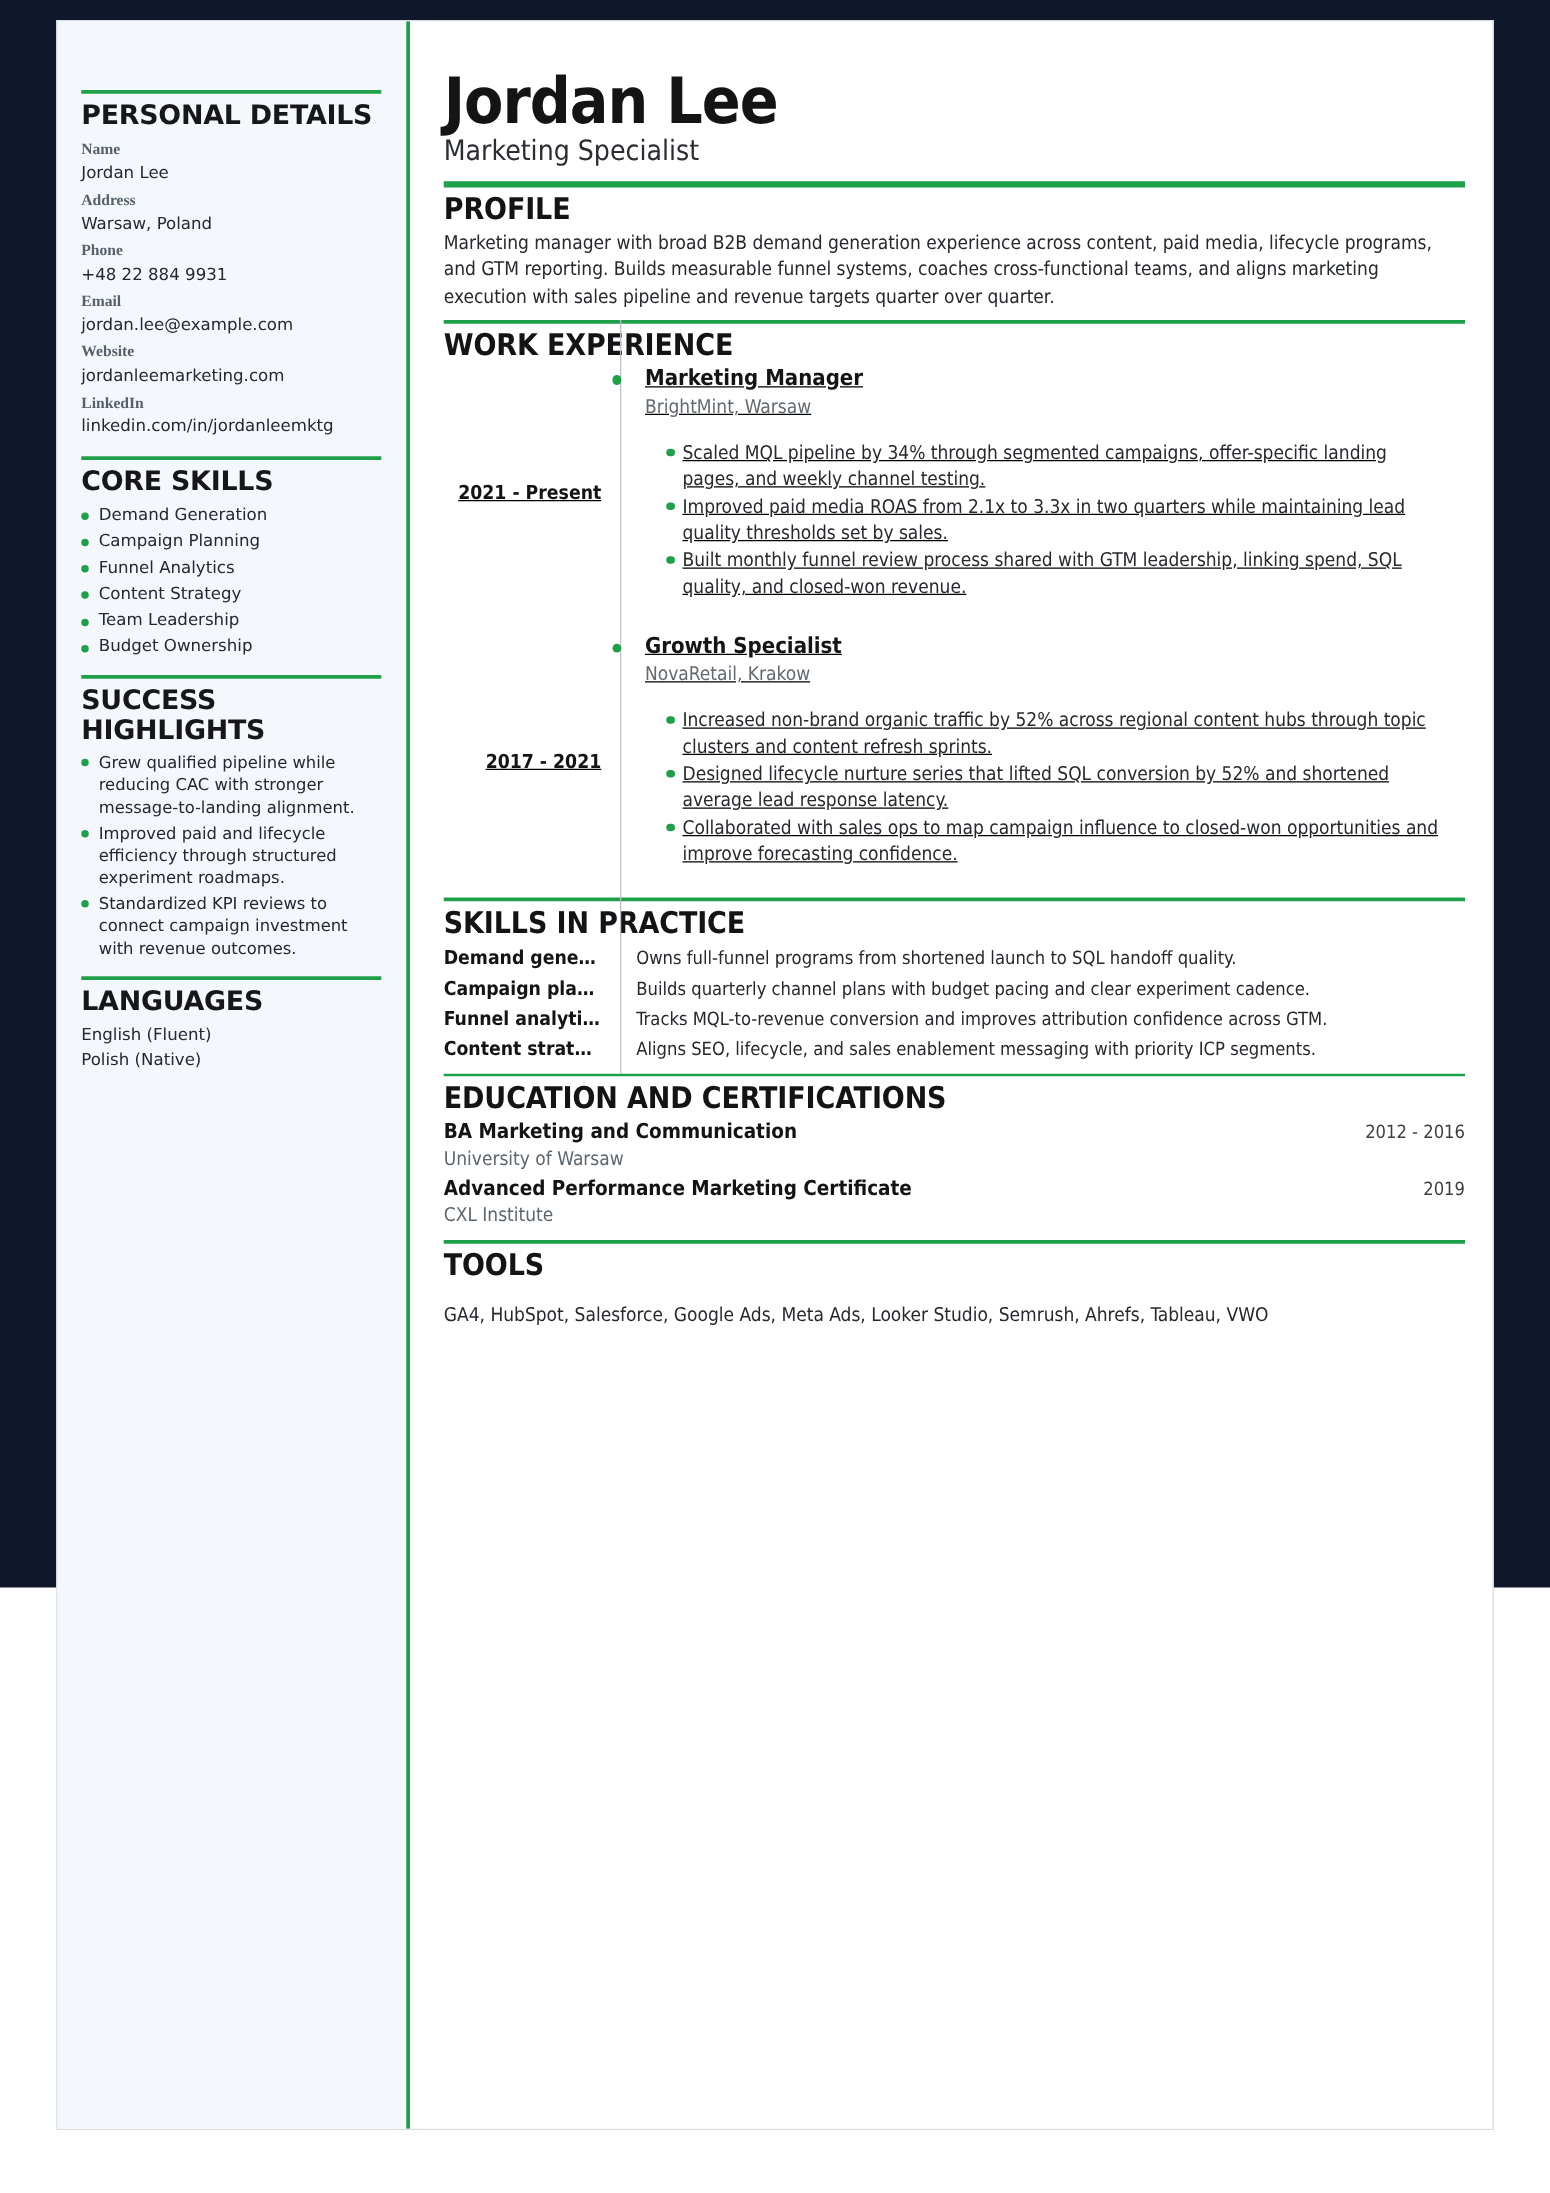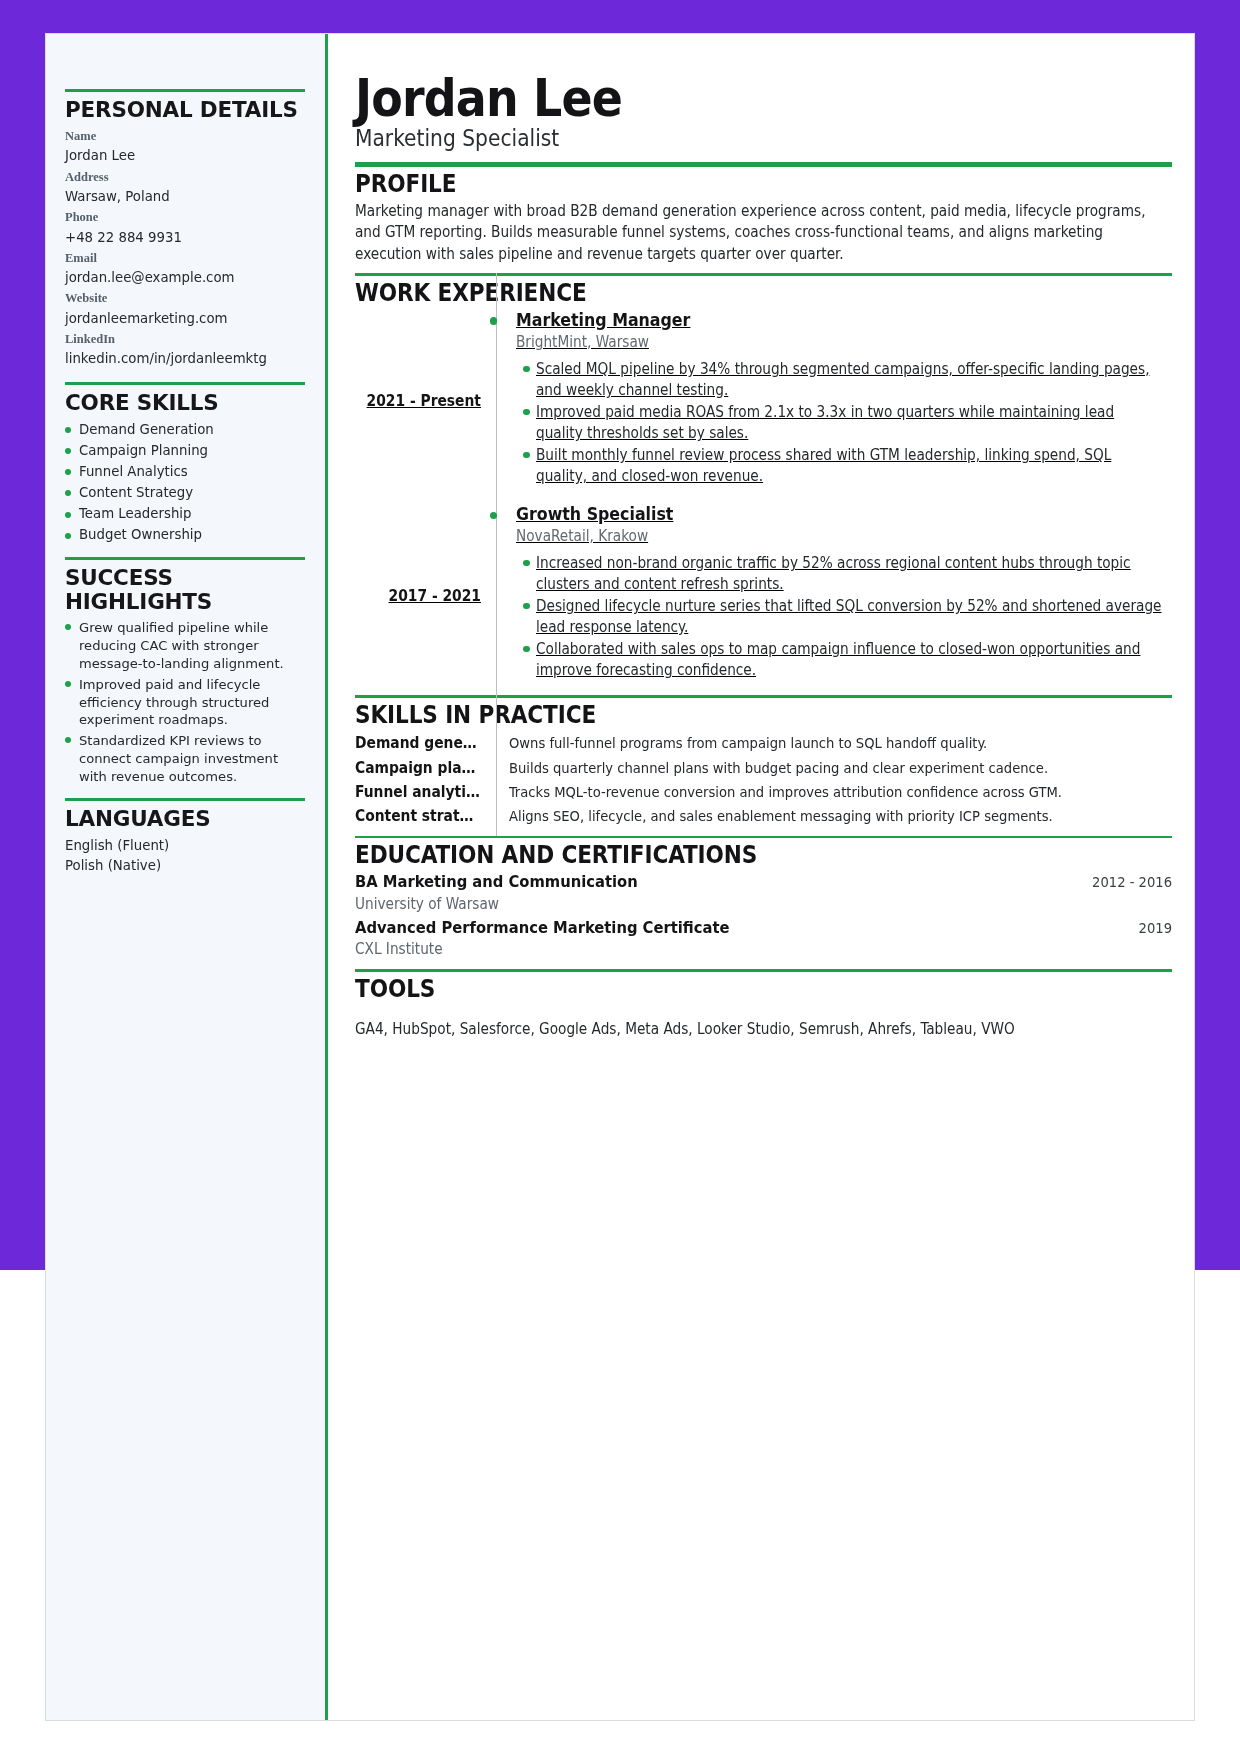--- a/index.html
+++ b/index.html
@@ -6,22 +6,22 @@
   body{
     width:1240px;height:1754px;
     background:#ffffff;
     font-family:"DejaVu Sans", sans-serif;
     -webkit-font-smoothing:antialiased;
   }
   .page{
     position:relative;
     width:1240px;height:1270px;
     box-sizing:border-box;
-    padding:33px 45px 33px 45px;
-    background:#6d28d9;
+    padding:16px 45px 33px 45px;
+    background:#0f172a;
   }
   .sheet{
     position:relative;
     width:1150px;height:1688px;
     box-sizing:border-box;
     border:1px solid #d8dde2;
     background:#ffffff;
     display:flex;
     overflow:hidden;
   }
@@ -187,21 +187,21 @@
     line-height:1.3;
     margin:0;
   }
   .exp-org{
     font-family:"DejaVu Sans Condensed","Liberation Sans Narrow","Liberation Sans", sans-serif;
     font-size:15.2px;
     color:#62696f;
     line-height:1.35;
     margin:0 0 2px 0;
   }
-  ul.exp-bullets{list-style:none;margin:7px;padding:0;}
+  ul.exp-bullets{list-style:none;margin:17px;padding:0;}
   ul.exp-bullets li{
     position:relative;
     padding-left:13px;
     font-family:"DejaVu Sans Condensed","Liberation Sans Narrow","Liberation Sans", sans-serif;
     font-size:15.2px;
     color:#25282c;
     line-height:1.38;
     margin:0 0 1px 0;
   }
   ul.exp-bullets li::before{
@@ -379,21 +379,21 @@
               </div>
             </div>
           </section>
 
           <section class="sec">
             <div class="sec-rule"></div>
             <h2 class="sec-h">SKILLS IN PRACTICE</h2>
 
             <div class="skill-row">
               <div class="skill-name">Demand generation</div>
-              <div class="skill-desc">Owns full-funnel programs from campaign launch to SQL handoff quality.</div>
+              <div class="skill-desc">Owns full-funnel programs from shortened launch to SQL handoff quality.</div>
             </div>
             <div class="skill-row">
               <div class="skill-name">Campaign planning</div>
               <div class="skill-desc">Builds quarterly channel plans with budget pacing and clear experiment cadence.</div>
             </div>
             <div class="skill-row">
               <div class="skill-name">Funnel analytics</div>
               <div class="skill-desc">Tracks MQL-to-revenue conversion and improves attribution confidence across GTM.</div>
             </div>
             <div class="skill-row">

